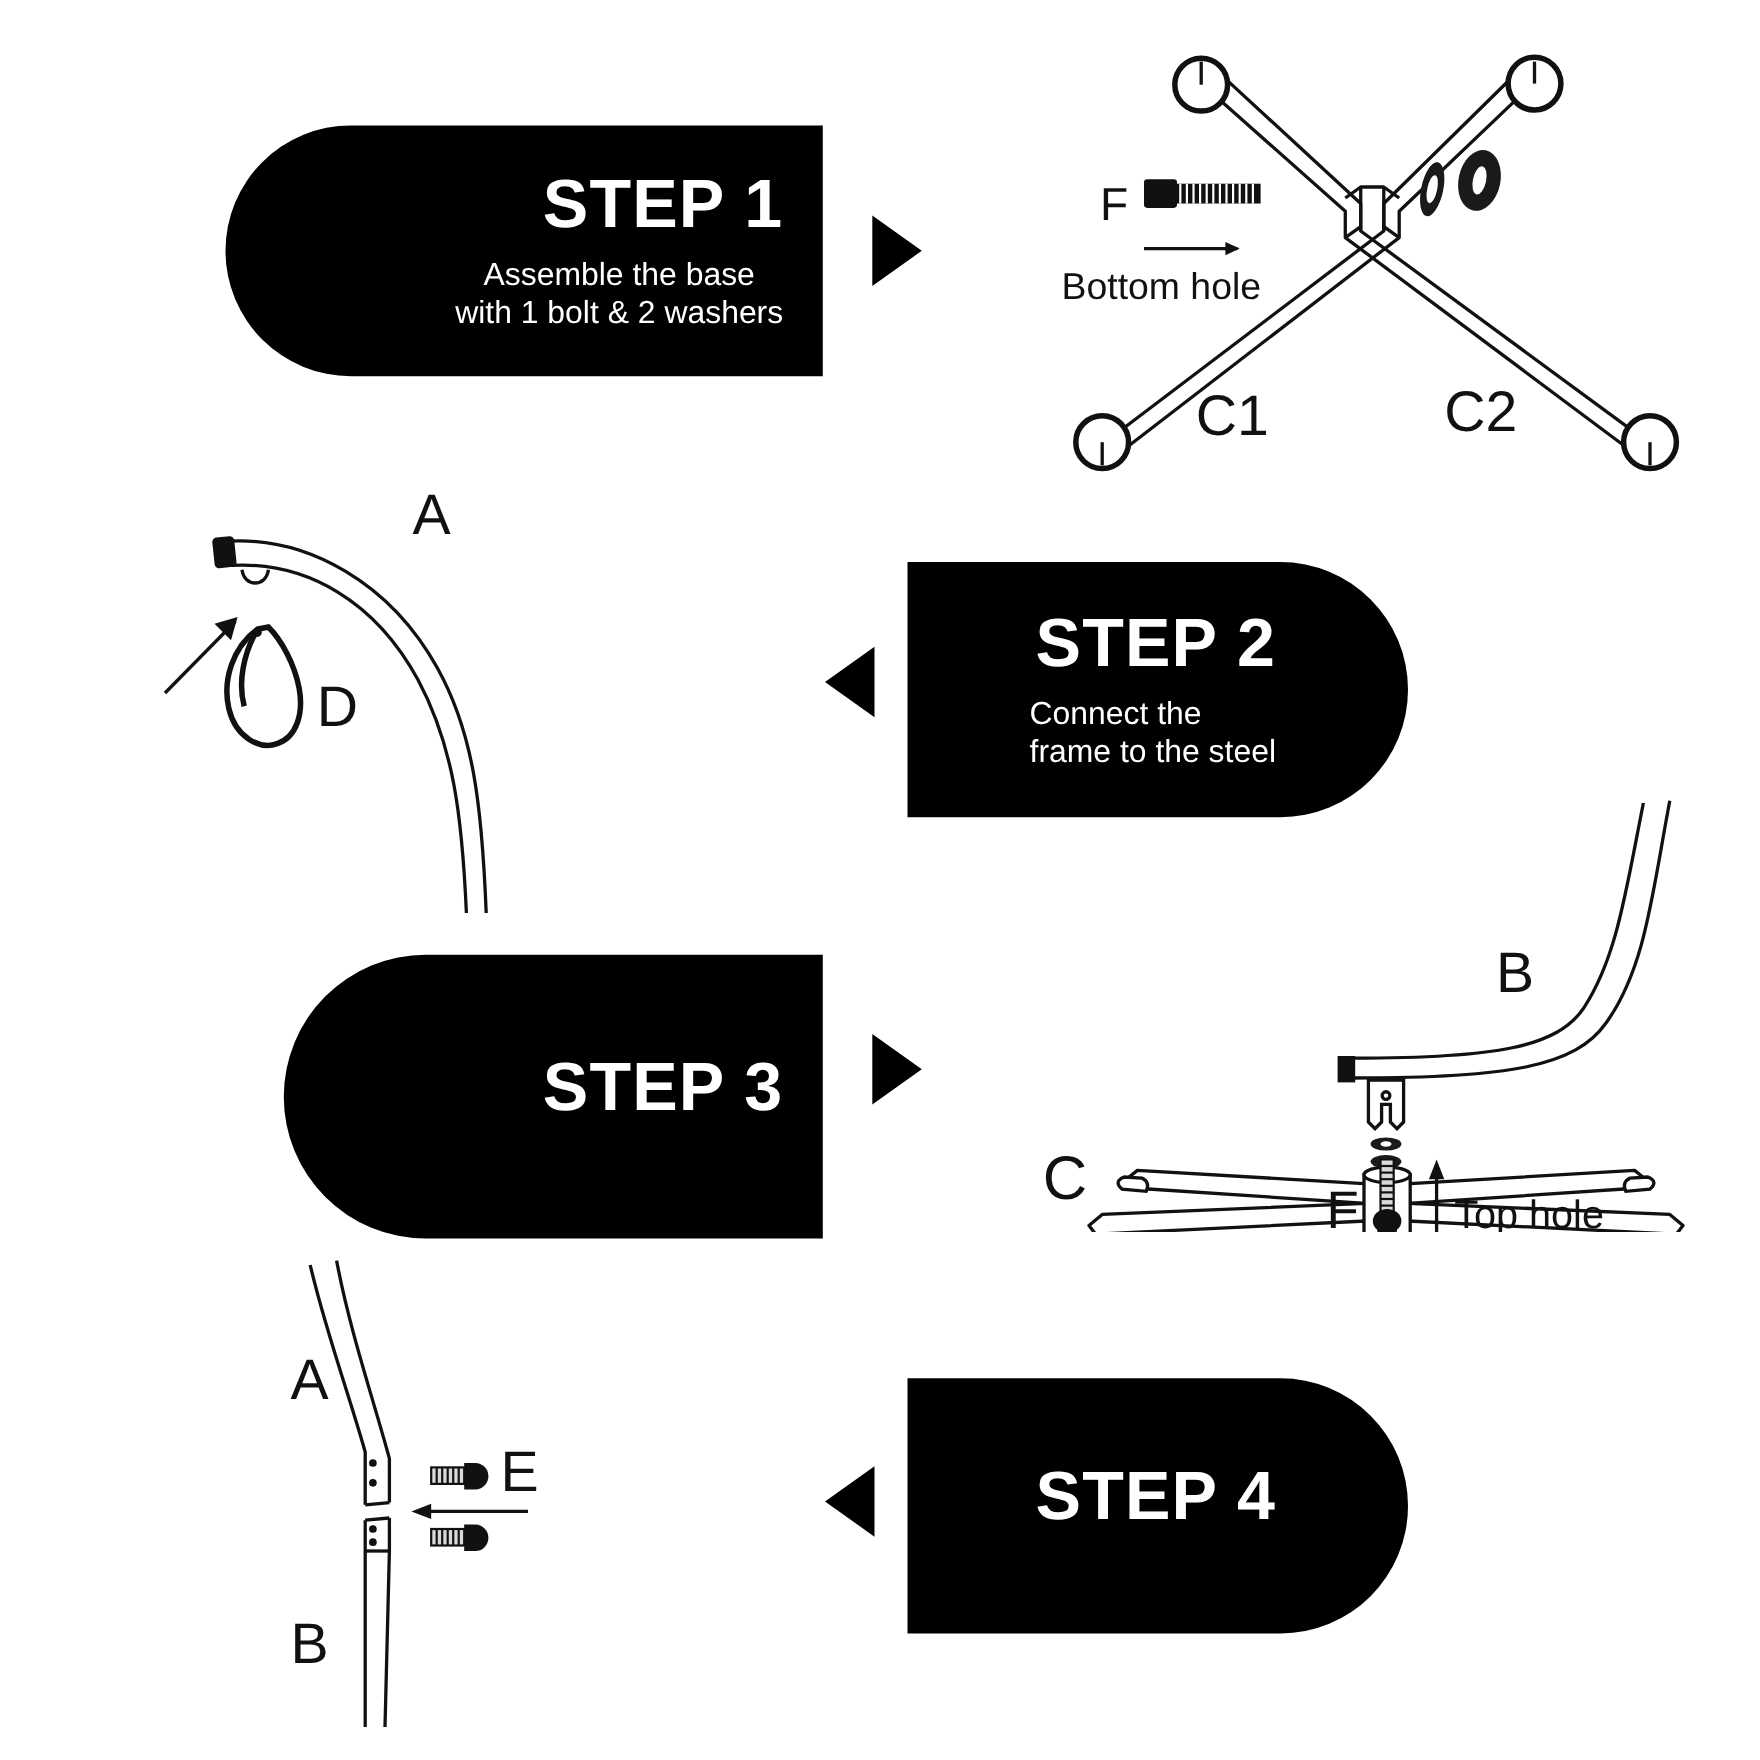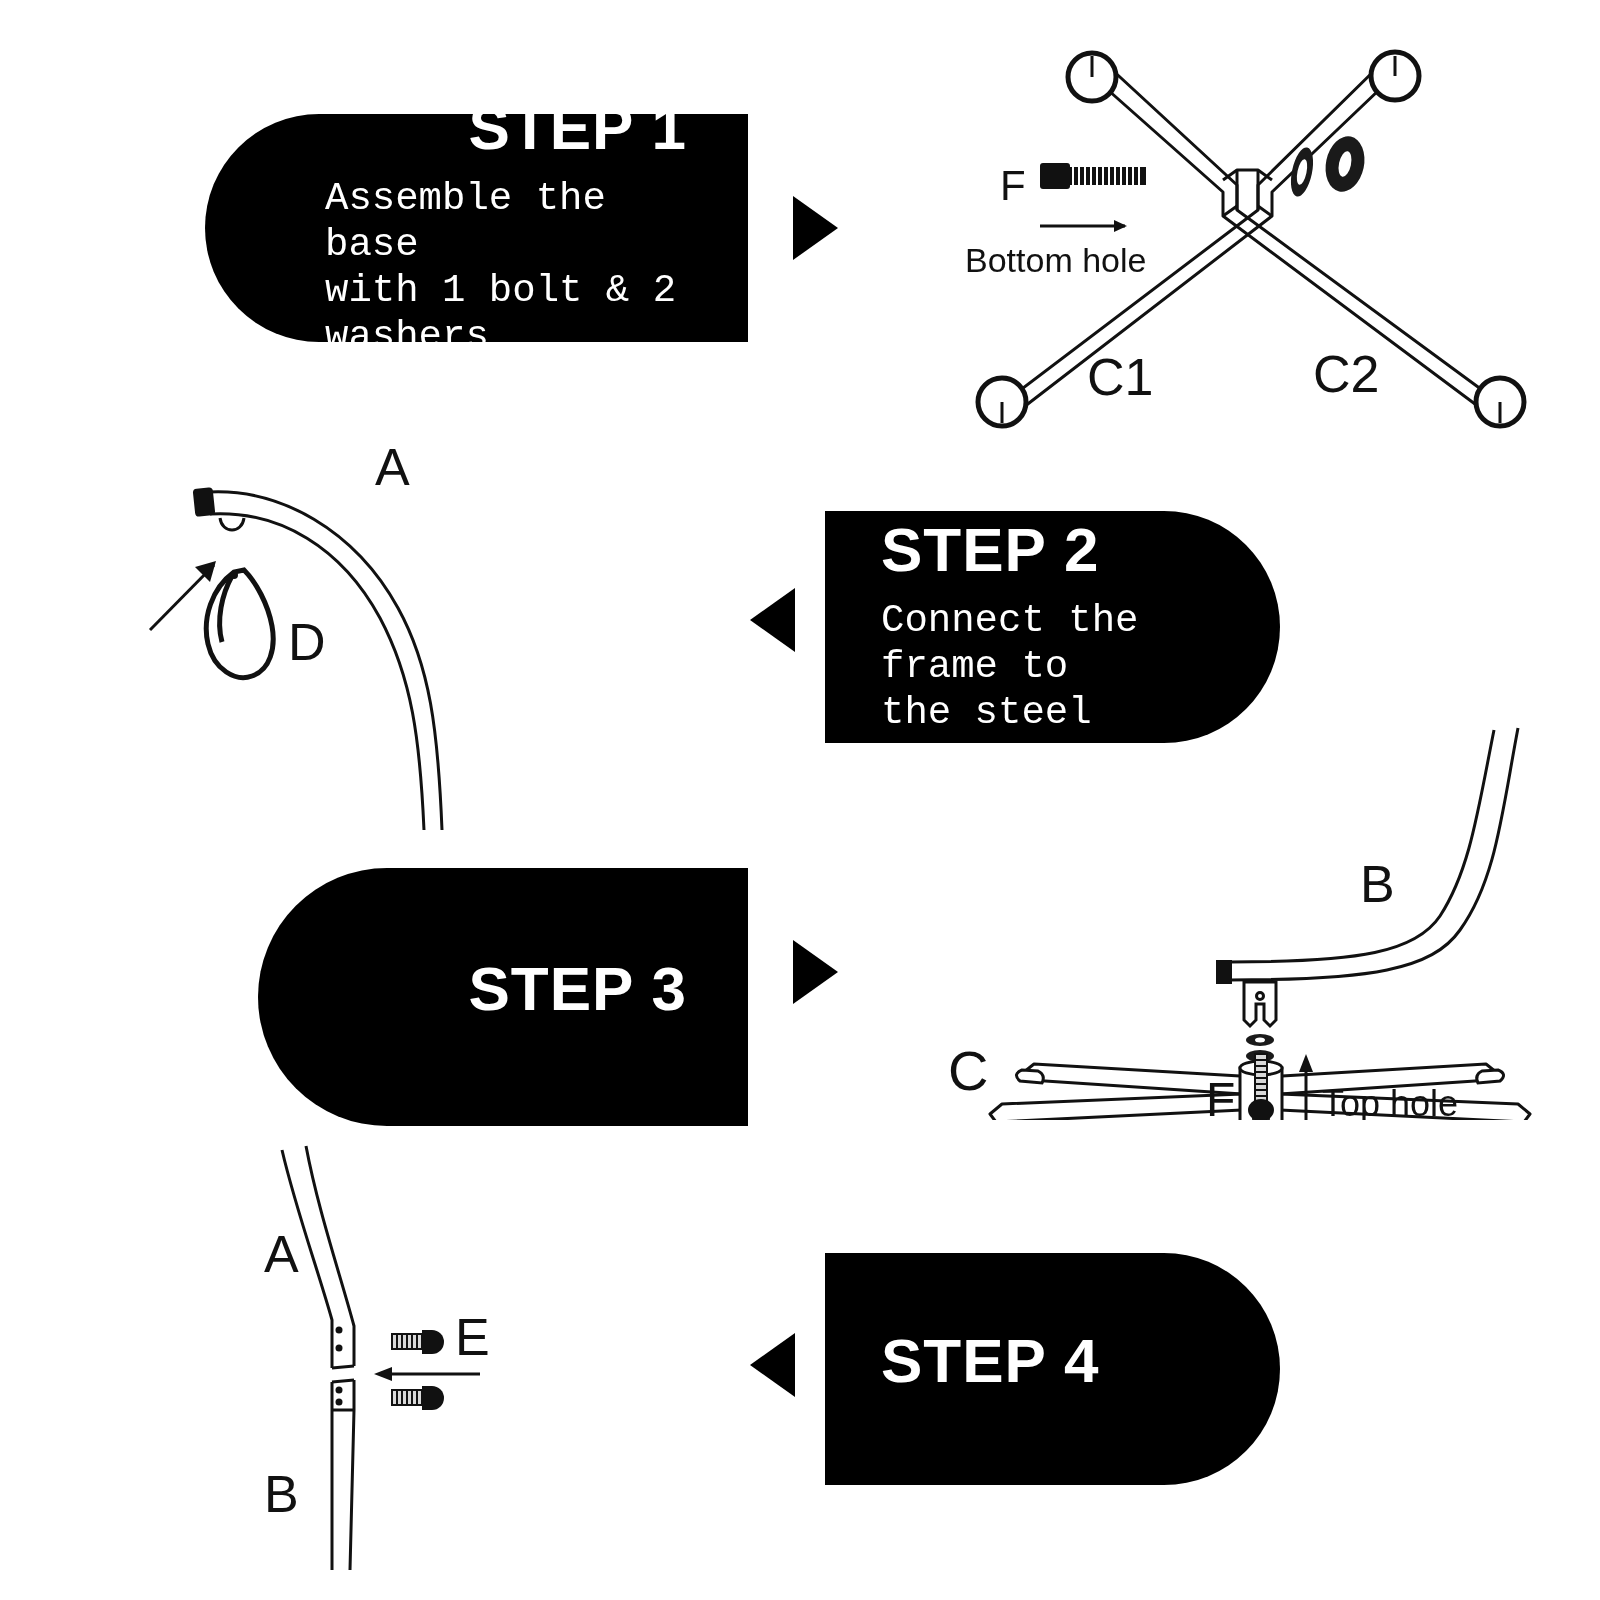--- a/index.html
+++ b/index.html
@@ -29,45 +29,44 @@
     color: #ffffff;
     box-sizing: border-box;
     display: flex;
     flex-direction: column;
     justify-content: center;
   }
   .badge.round-left {
     border-top-left-radius: 999px;
     border-bottom-left-radius: 999px;
     align-items: flex-end;
-    text-align: left;
-    padding-right: 61px;
+    text-align: center;
+    padding-right: 36px;
     padding-left: 120px;
   }
   .badge.round-right {
     border-top-right-radius: 999px;
     border-bottom-right-radius: 999px;
-    align-items: flex-start;
+    align-items: flex-end;
     text-align: left;
     padding-left: 56px;
     padding-right: 120px;
   }
   .badge-title {
     font-size: 62px;
     font-weight: bold;
     letter-spacing: 1px;
     line-height: 1.02;
     margin-bottom: 16px;
   }
   .badge-sub {
-    font-size: 39px;
+    font-size: 29px;
     font-weight: normal;
     line-height: 1.18;
     white-space: pre-line;
-    font-family: Liberation Mono, monospace;
   }
 
   
   #badge-step-1 { left: 205px;  top: 114px;  width: 543px; height: 228px; }
   #badge-step-2 { left: 825px;  top: 511px;  width: 455px; height: 232px; }
   #badge-step-3 { left: 258px;  top: 868px;  width: 490px; height: 258px; }
   #badge-step-4 { left: 825px;  top: 1253px; width: 455px; height: 232px; }
 
   
   .tri {

